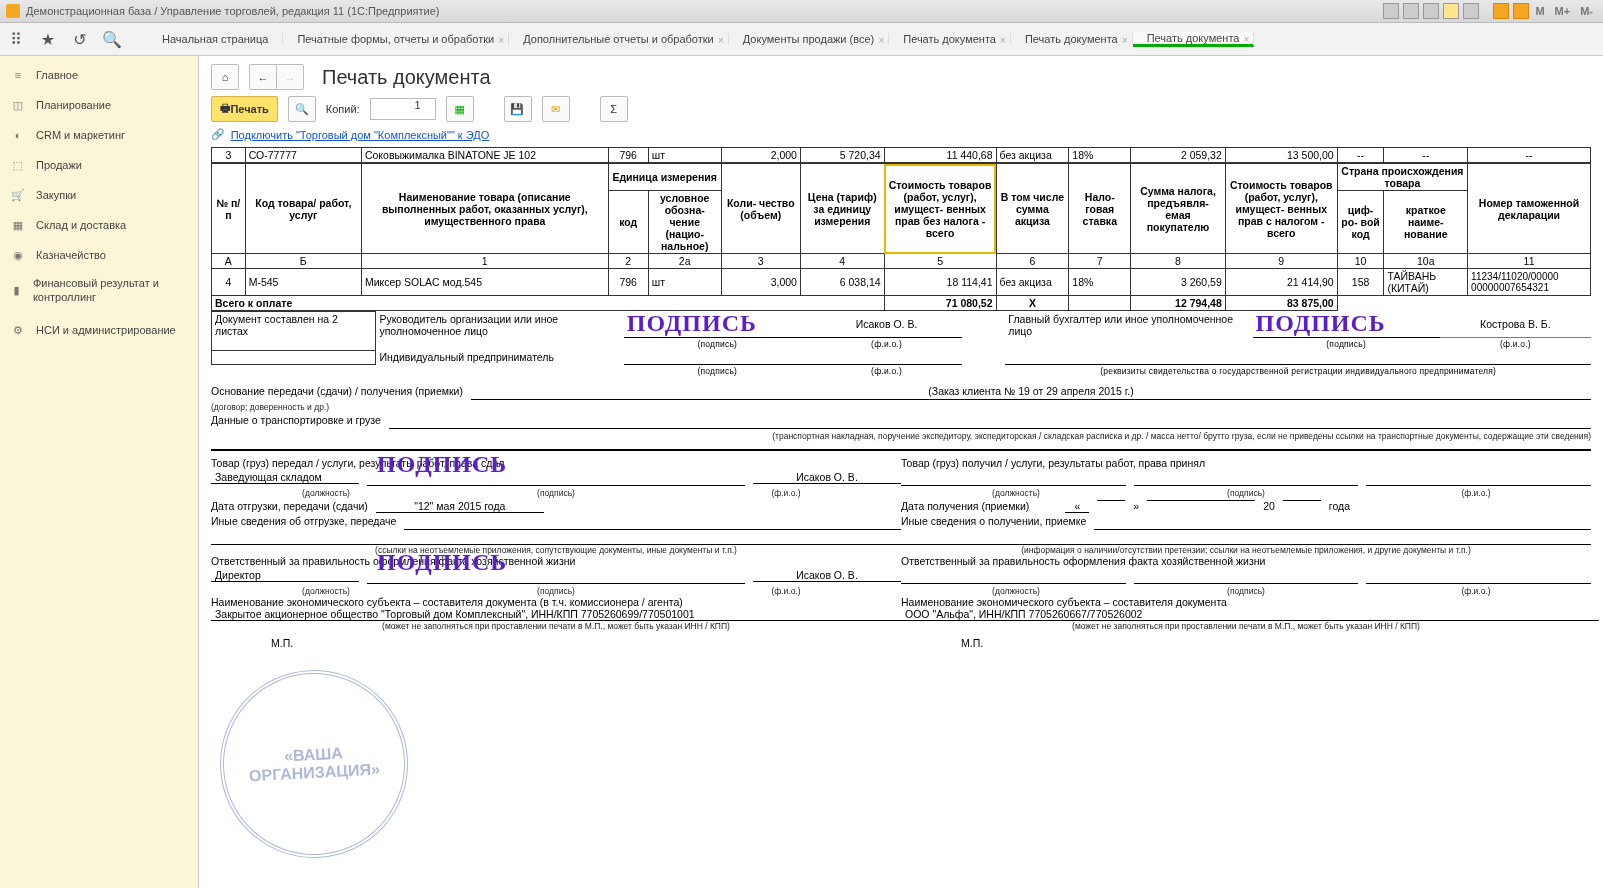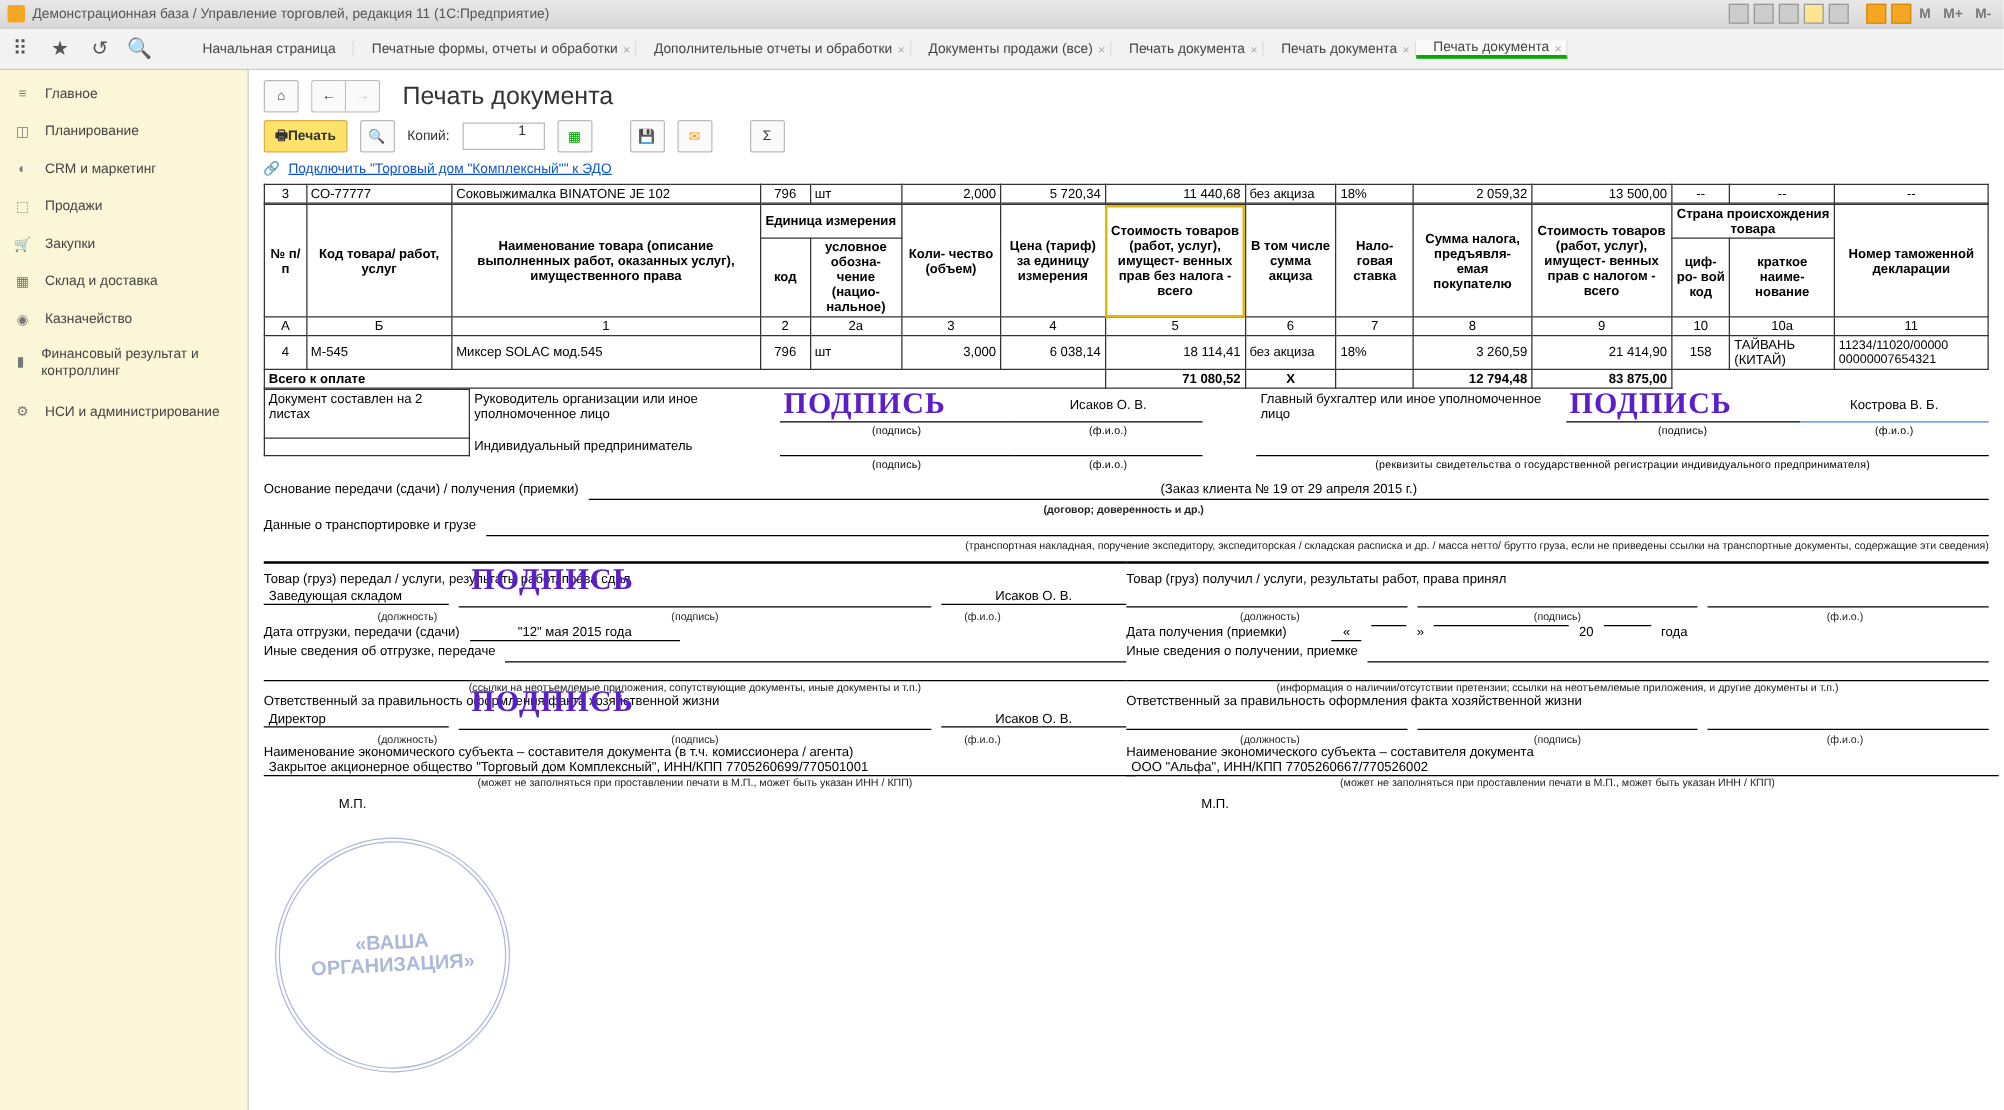--- a/index.html
+++ b/index.html
@@ -42,21 +42,21 @@
 .center{text-align:center;}
 .stamp{position:absolute;width:180px;height:180px;border:4px double #6a7fb5;border-radius:50%;opacity:0.55;left:220px;top:670px;display:flex;align-items:center;justify-content:center;color:#6a7fb5;font-weight:bold;transform:rotate(-3deg);}
 .sign{color:#5a1fc9;font-size:24px;font-weight:bold;font-family:'Times New Roman',serif;letter-spacing:1px;}
 .twocol{display:flex;}
 .twocol>div{flex:1;border-top:2px solid #000;padding-top:6px;}
 .field-line{display:flex;align-items:flex-start;gap:8px;margin:2px 0;}
 .field-line .lbl{white-space:nowrap;}
 .field-line .fill{flex:1;border-bottom:1px solid #000;min-height:14px;}
 .caption{font-size:8.5px;text-align:center;color:#222;}
 .highlight-cell{outline:2px solid #e6b800;outline-offset:-2px;}
-.page-right{text-align:center;padding-right:4px;font-weight:bold;}
+.page-right{text-align:left;padding-right:4px;}
 </style>
 </head>
 <body>
 
 <div class="titlebar">
   <span class="title-icon"></span>
   <span>Демонстрационная база / Управление торговлей, редакция 11  (1С:Предприятие)</span>
   <span class="spacer"></span>
   <span class="trayicon"></span>
   <span class="trayicon"></span>

